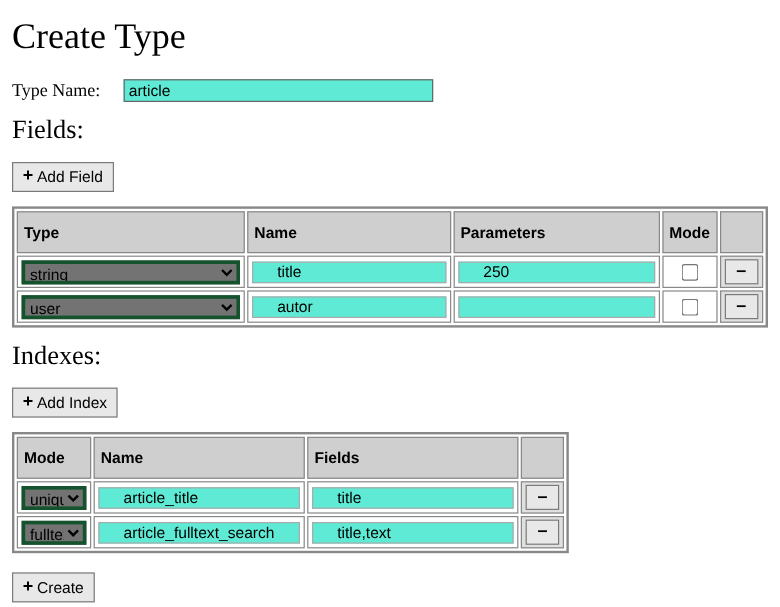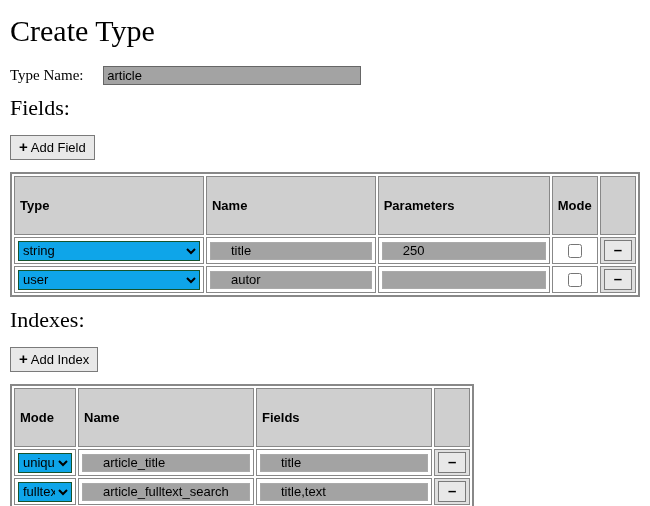--- a/index.html
+++ b/index.html
@@ -25,21 +25,21 @@
     font-size: 15px;
     margin-bottom: 8px;
   }
   .row-type-name label { margin-right: 16px; }
   input[type="text"] {
     font-family: Arial, sans-serif;
     font-size: 13px;
     padding: 1px 3px;
     border: 1px solid #666;
     height: 19px;
-    background: #a3a3a3;
+    background: #5eead4;
   }
   input[type="text"].type-name-input {
     width: 258px;
   }
   button {
     font-family: Arial, sans-serif;
     font-size: 13px;
     background: #e8e8e8;
     border: 1px solid #7a7a7a;
     padding: 4px 8px;
@@ -65,35 +65,35 @@
     border-collapse: separate;
     border-spacing: 2px;
     border: 2px solid #888;
     font-family: Arial, sans-serif;
     font-size: 13px;
   }
   th {
     background: #cfcfcf;
     text-align: left;
     font-weight: bold;
-    padding: 21px 5px;
+    padding: 9px 5px;
     border: 1px solid #888;
   }
   td {
     border: 1px solid #888;
     padding: 2px 3px;
     background: #fff;
     vertical-align: middle;
   }
   select {
     font-family: Arial, sans-serif;
     font-size: 13px;
     width: 100%;
-    background: #0ea5e9;
-    border: 1px solid #14532d;
+    background: #737373;
+    border: 3px solid #14532d;
     height: 20px;
   }
   td input[type="text"] {
     width: 100%;
     border: 1px solid #aaa;
     height: 18px;
     padding-left: 20px;
   }
   input[type="checkbox"] {
     margin: 0;

